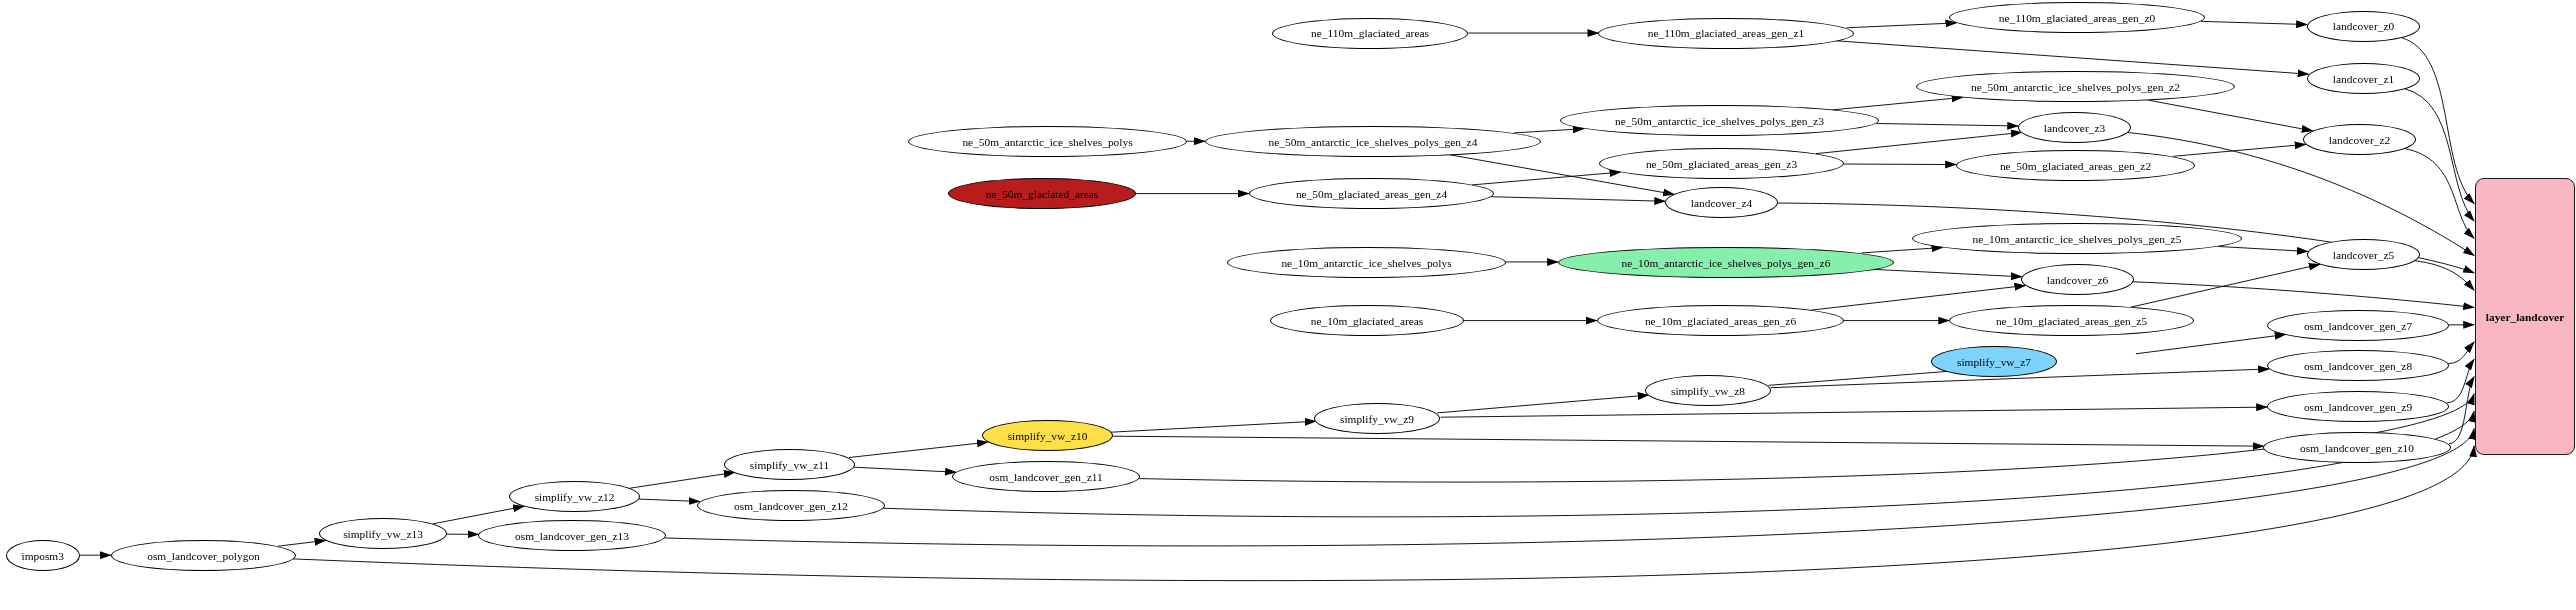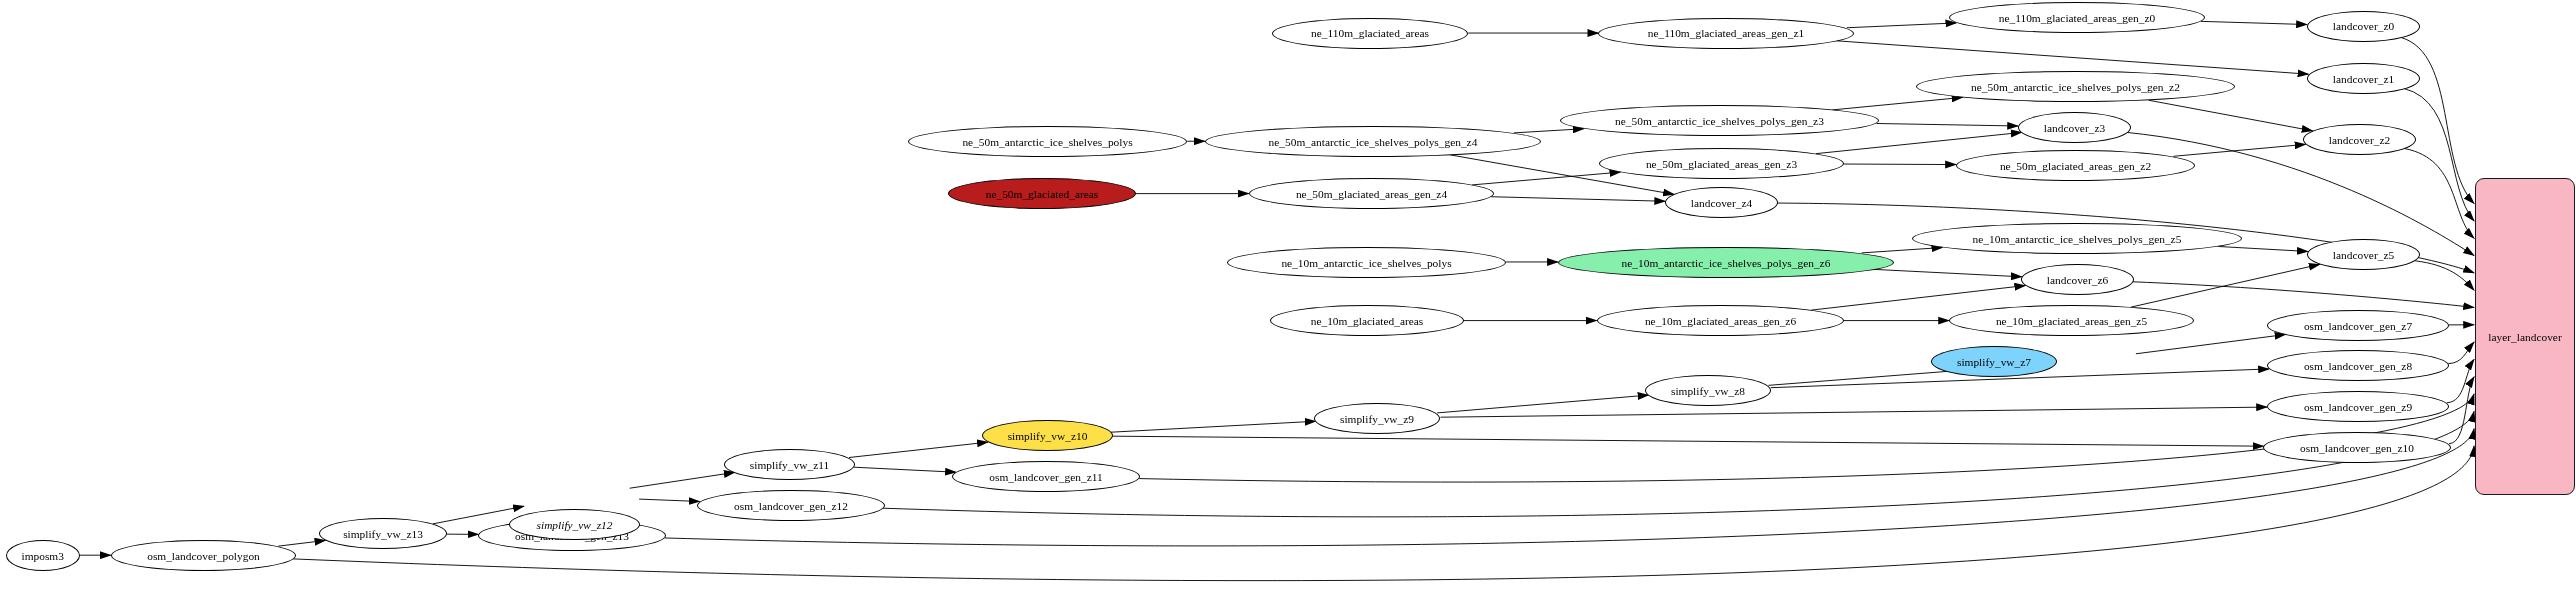--- a/index.html
+++ b/index.html
@@ -126,21 +126,21 @@
         <path d="M 1167.464292202332 944.7153224649753 C 2900 995, 4320 905, 4345 752.8" fill="none" stroke="#000000" stroke-width="1.6" marker-end="url(#arrow)"></path>
         <path d="M 514.6790442263707 981.5278989713862 C 2700 1072, 4325 1000, 4345 783.2" fill="none" stroke="#000000" stroke-width="1.6" marker-end="url(#arrow)"></path>
       </g>
   </svg>
 
   <div id="node-layer">
       <div class="gnode" style="left: 5.7px; top: 540px; width: 74px; height: 31px; background: rgb(255, 255, 255); border-color: rgb(0, 0, 0);">imposm3</div>
       <div class="gnode" style="left: 111px; top: 540px; width: 185px; height: 31px; background: rgb(255, 255, 255); border-color: rgb(0, 0, 0);">osm_landcover_polygon</div>
       <div class="gnode" style="left: 319px; top: 518px; width: 128px; height: 31px; background: rgb(255, 255, 255); border-color: rgb(0, 0, 0);">simplify_vw_z13</div>
       <div class="gnode" style="left: 478px; top: 520px; width: 188px; height: 31px; background: rgb(255, 255, 255); border-color: rgb(0, 0, 0);">osm_landcover_gen_z13</div>
-      <div class="gnode" style="left: 509px; top: 509px; width: 131px; height: 31px; background: rgb(255, 255, 255); border-color: rgb(0, 0, 0); font-style: italic;">simplify_vw_z12</div>
+      <div class="gnode" style="left: 509px; top: 481px; width: 131px; height: 31px; background: rgb(255, 255, 255); border-color: rgb(0, 0, 0);">simplify_vw_z12</div>
       <div class="gnode" style="left: 697px; top: 490px; width: 188px; height: 31px; background: rgb(255, 255, 255); border-color: rgb(0, 0, 0);">osm_landcover_gen_z12</div>
       <div class="gnode" style="left: 724px; top: 449px; width: 131px; height: 31px; background: rgb(255, 255, 255); border-color: rgb(0, 0, 0);">simplify_vw_z11</div>
       <div class="gnode" style="left: 952px; top: 461px; width: 188px; height: 31px; background: rgb(255, 255, 255); border-color: rgb(0, 0, 0);">osm_landcover_gen_z11</div>
       <div class="gnode" style="left: 982px; top: 420px; width: 131px; height: 31px; background: #fde047; border-color: rgb(0, 0, 0);">simplify_vw_z10</div>
       <div class="gnode" style="left: 1314px; top: 403px; width: 126px; height: 31px; background: rgb(255, 255, 255); border-color: rgb(0, 0, 0);">simplify_vw_z9</div>
       <div class="gnode" style="left: 1645px; top: 375px; width: 126px; height: 31px; background: rgb(255, 255, 255); border-color: rgb(0, 0, 0);">simplify_vw_z8</div>
       <div class="gnode" style="left: 1931px; top: 346px; width: 126px; height: 31px; background: #7dd3fc; border-color: rgb(0, 0, 0);">simplify_vw_z7</div>
       <div class="gnode" style="left: 2267px; top: 310px; width: 182px; height: 31px; background: rgb(255, 255, 255); border-color: rgb(0, 0, 0);">osm_landcover_gen_z7</div>
       <div class="gnode" style="left: 2267px; top: 350px; width: 182px; height: 31px; background: rgb(255, 255, 255); border-color: rgb(0, 0, 0);">osm_landcover_gen_z8</div>
       <div class="gnode" style="left: 2267px; top: 391px; width: 182px; height: 31px; background: rgb(255, 255, 255); border-color: rgb(0, 0, 0);">osm_landcover_gen_z9</div>
@@ -164,17 +164,17 @@
       <div class="gnode" style="left: 1599px; top: 148px; width: 245px; height: 31px; background: rgb(255, 255, 255); border-color: rgb(0, 0, 0);">ne_50m_glaciated_areas_gen_z3</div>
       <div class="gnode" style="left: 1956px; top: 150px; width: 239px; height: 31px; background: rgb(255, 255, 255); border-color: rgb(0, 0, 0);">ne_50m_glaciated_areas_gen_z2</div>
       <div class="gnode" style="left: 1227px; top: 247px; width: 279px; height: 31px; background: rgb(255, 255, 255); border-color: rgb(0, 0, 0);">ne_10m_antarctic_ice_shelves_polys</div>
       <div class="gnode" style="left: 1558px; top: 247px; width: 336px; height: 31px; background: #86efac; border-color: rgb(0, 0, 0);">ne_10m_antarctic_ice_shelves_polys_gen_z6</div>
       <div class="gnode" style="left: 1912px; top: 223px; width: 330px; height: 31px; background: rgb(255, 255, 255); border-color: rgb(0, 0, 0);">ne_10m_antarctic_ice_shelves_polys_gen_z5</div>
       <div class="gnode" style="left: 1270px; top: 305px; width: 194px; height: 31px; background: rgb(255, 255, 255); border-color: rgb(0, 0, 0);">ne_10m_glaciated_areas</div>
       <div class="gnode" style="left: 1597px; top: 305px; width: 247px; height: 31px; background: rgb(255, 255, 255); border-color: rgb(0, 0, 0);">ne_10m_glaciated_areas_gen_z6</div>
       <div class="gnode" style="left: 1949px; top: 305px; width: 245px; height: 31px; background: rgb(255, 255, 255); border-color: rgb(0, 0, 0);">ne_10m_glaciated_areas_gen_z5</div>
     </div>
 
-  <div id="layer-table" style="left: 2475px; top: 178px; width: 100px; height: 317px; background: rgb(249, 183, 195); border-color: rgb(26, 26, 26);">
+  <div id="layer-table" style="left: 2475px; top: 178px; width: 100px; height: 277px; background: rgb(249, 183, 195); border-color: rgb(26, 26, 26); font-weight: bold;">
     <div class="trow header">layer_landcover</div>
   </div>
 </div>
 
 
 </body></html>

